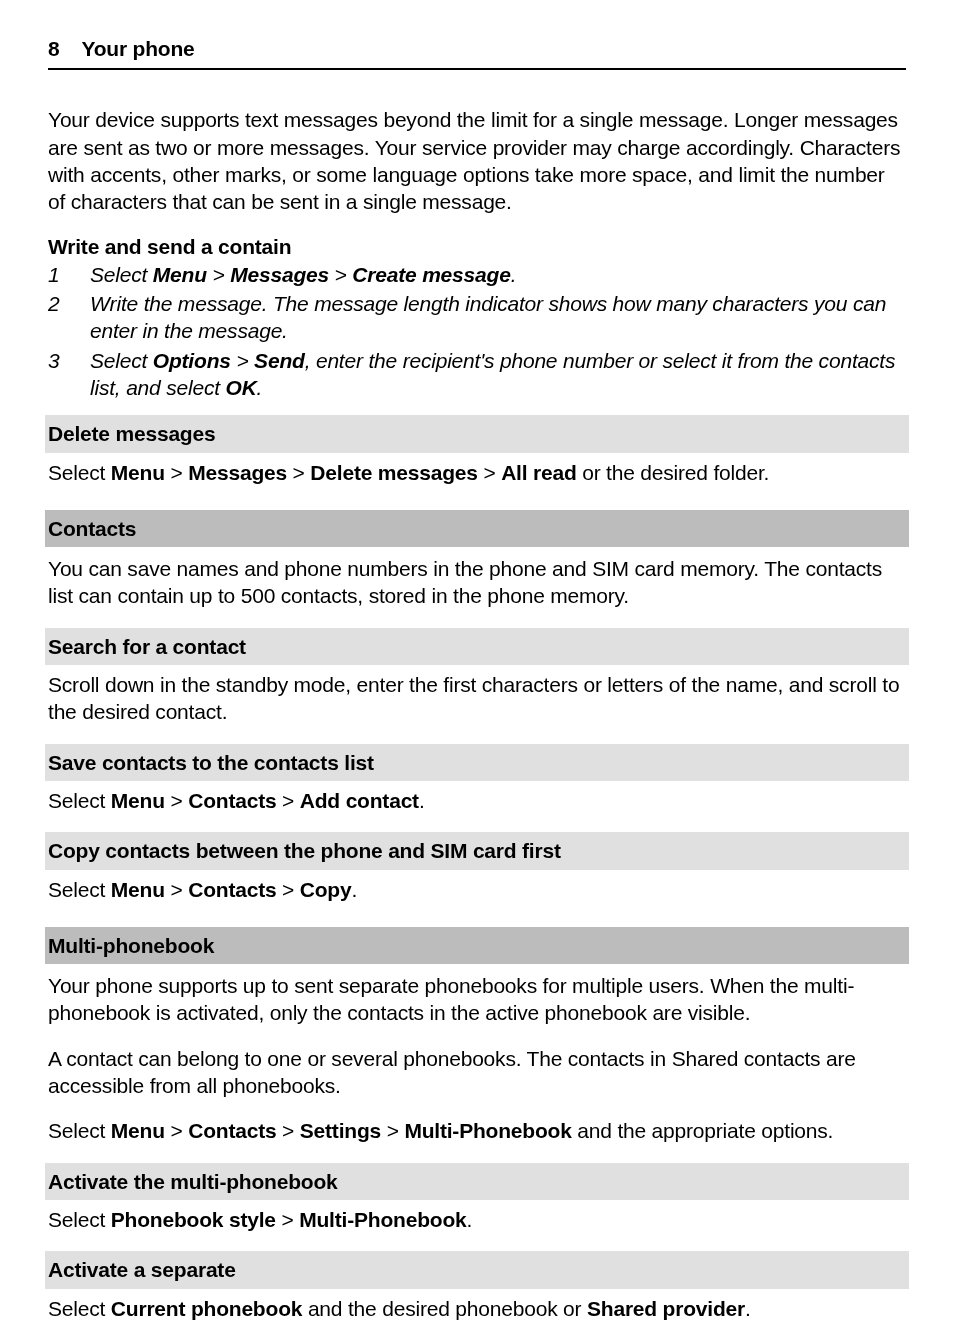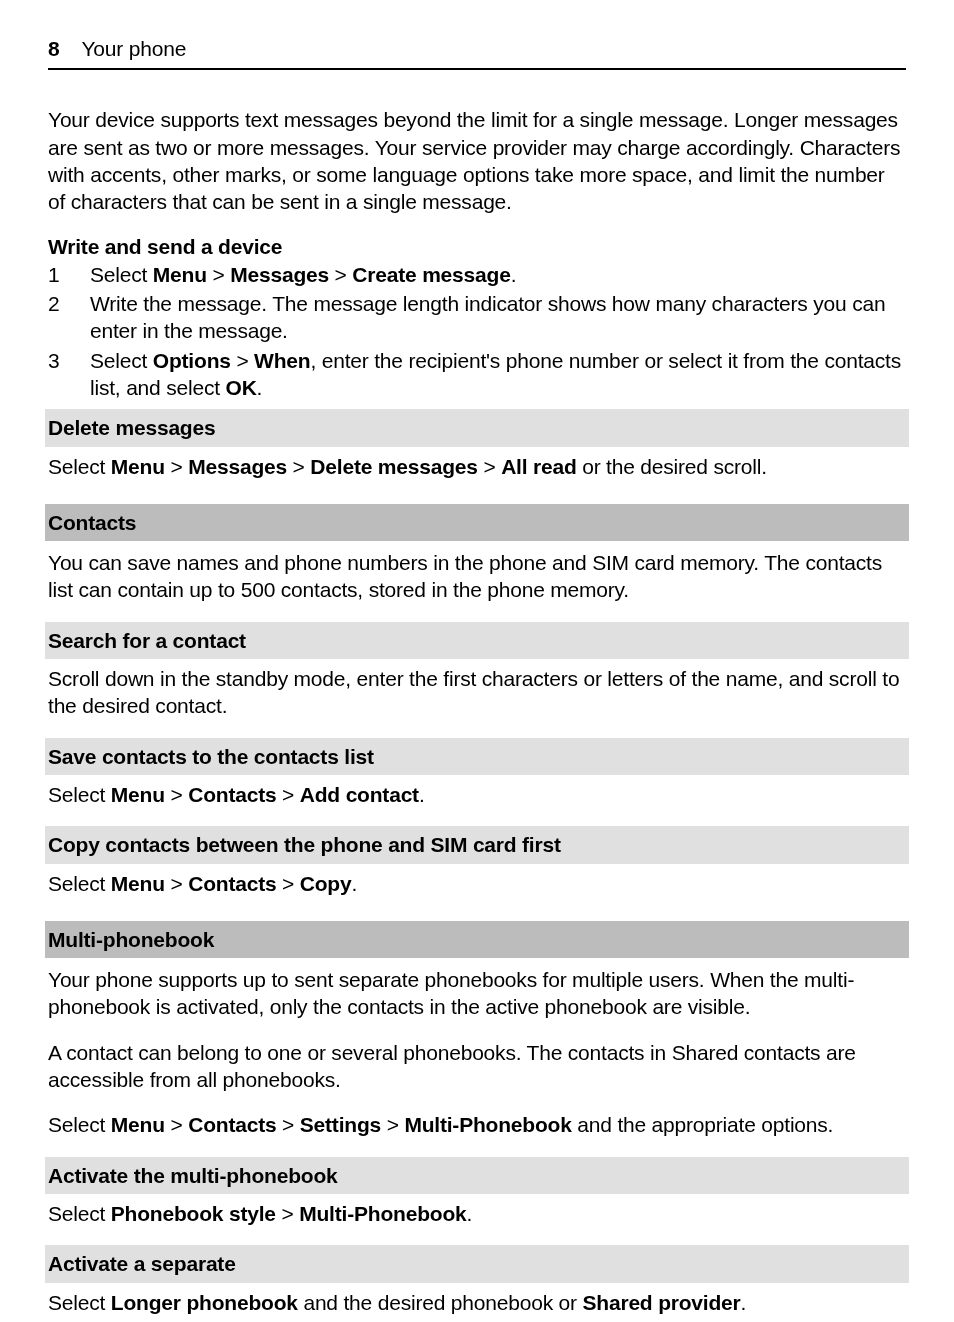--- a/index.html
+++ b/index.html
@@ -15,39 +15,40 @@
   }
   .header-row {
     display: flex;
     align-items: baseline;
     gap: 22px;
     border-bottom: 2px solid #000;
     padding-bottom: 6px;
     margin-bottom: 36px;
   }
   .page-number { font-weight: bold; font-size: 21px; }
-  .page-title  { font-weight: normal; font-size: 21px; }
+  .page-title  { font-weight: bold; font-size: 21px; }
   .para { margin-bottom: 18px; }
   .bold { font-weight: bold; }
   .subhead-grey {
     background: #e0e0e0;
     font-weight: bold;
     padding: 5px 3px;
     margin: 4px -3px 6px -3px;
   }
   .section-dark {
     background: #bcbcbc;
     font-weight: bold;
     padding: 5px 3px;
     margin: 24px -3px 8px -3px;
   }
   ol.steps {
     list-style: none;
     counter-reset: step;
-    margin-bottom: 8px;
+    margin-bottom: 14px;
+    font-style: italic;
   }
   ol.steps > li {
     counter-increment: step;
     position: relative;
     padding-left: 42px;
     margin-bottom: 2px;
   }
   ol.steps > li::before {
     content: counter(step);
     position: absolute;
@@ -59,29 +60,29 @@
 </head>
 <body>
 
 <div class="header-row">
   <span class="page-number">8</span>
   <span class="page-title">Your phone</span>
 </div>
 
 <p class="para">Your device supports text messages beyond the limit for a single message. Longer messages are sent as two or more messages. Your service provider may charge accordingly. Characters with accents, other marks, or some language options take more space, and limit the number of characters that can be sent in a single message.</p>
 
-<p class="bold">Write and send a device</p>
+<p class="bold">Write and send a contain</p>
 <ol class="steps">
     <li><span class="run">Select </span><span class="run bold">Menu</span><span class="run"> &gt; </span><span class="run bold">Messages</span><span class="run"> &gt; </span><span class="run bold">Create message</span><span class="run">.</span></li>
     <li><span class="run">Write the message. The message length indicator shows how many characters you can enter in the message.</span></li>
-    <li><span class="run">Select </span><span class="run bold">Options</span><span class="run"> &gt; </span><span class="run bold">When</span><span class="run">, enter the recipient's phone number or select it from the contacts list, and select </span><span class="run bold">OK</span><span class="run">.</span></li>
+    <li><span class="run">Select </span><span class="run bold">Options</span><span class="run"> &gt; </span><span class="run bold">Send</span><span class="run">, enter the recipient's phone number or select it from the contacts list, and select </span><span class="run bold">OK</span><span class="run">.</span></li>
   </ol>
 
 <div class="subhead-grey">Delete messages</div>
-<p class="para"><span class="run">Select </span><span class="run bold">Menu</span><span class="run"> &gt; </span><span class="run bold">Messages</span><span class="run"> &gt; </span><span class="run bold">Delete messages</span><span class="run"> &gt; </span><span class="run bold">All read</span><span class="run"> or the desired scroll.</span></p>
+<p class="para"><span class="run">Select </span><span class="run bold">Menu</span><span class="run"> &gt; </span><span class="run bold">Messages</span><span class="run"> &gt; </span><span class="run bold">Delete messages</span><span class="run"> &gt; </span><span class="run bold">All read</span><span class="run"> or the desired folder.</span></p>
 
 <div class="section-dark">Contacts</div>
 <p class="para">You can save names and phone numbers in the phone and SIM card memory. The contacts list can contain up to 500 contacts, stored in the phone memory.</p>
 
 <div class="subhead-grey">Search for a contact</div>
 <p class="para">Scroll down in the standby mode, enter the first characters or letters of the name, and scroll to the desired contact.</p>
 
 <div class="subhead-grey">Save contacts to the contacts list</div>
 <p class="para"><span class="run">Select </span><span class="run bold">Menu</span><span class="run"> &gt; </span><span class="run bold">Contacts</span><span class="run"> &gt; </span><span class="run bold">Add contact</span><span class="run">.</span></p>
 
@@ -90,13 +91,13 @@
 
 <div class="section-dark">Multi-phonebook</div>
 <p class="para">Your phone supports up to sent separate phonebooks for multiple users. When the multi-phonebook is activated, only the contacts in the active phonebook are visible.</p>
 <p class="para">A contact can belong to one or several phonebooks. The contacts in Shared contacts are accessible from all phonebooks.</p>
 <p class="para"><span class="run">Select </span><span class="run bold">Menu</span><span class="run"> &gt; </span><span class="run bold">Contacts</span><span class="run"> &gt; </span><span class="run bold">Settings</span><span class="run"> &gt; </span><span class="run bold">Multi-Phonebook</span><span class="run"> and the appropriate options.</span></p>
 
 <div class="subhead-grey">Activate the multi-phonebook</div>
 <p class="para"><span class="run">Select </span><span class="run bold">Phonebook style</span><span class="run"> &gt; </span><span class="run bold">Multi-Phonebook</span><span class="run">.</span></p>
 
 <div class="subhead-grey">Activate a separate</div>
-<p class="para"><span class="run">Select </span><span class="run bold">Longer phonebook</span><span class="run"> and the desired phonebook or </span><span class="run bold">Shared provider</span><span class="run">.</span></p>
+<p class="para"><span class="run">Select </span><span class="run bold">Current phonebook</span><span class="run"> and the desired phonebook or </span><span class="run bold">Shared provider</span><span class="run">.</span></p>
 
 </body></html>

